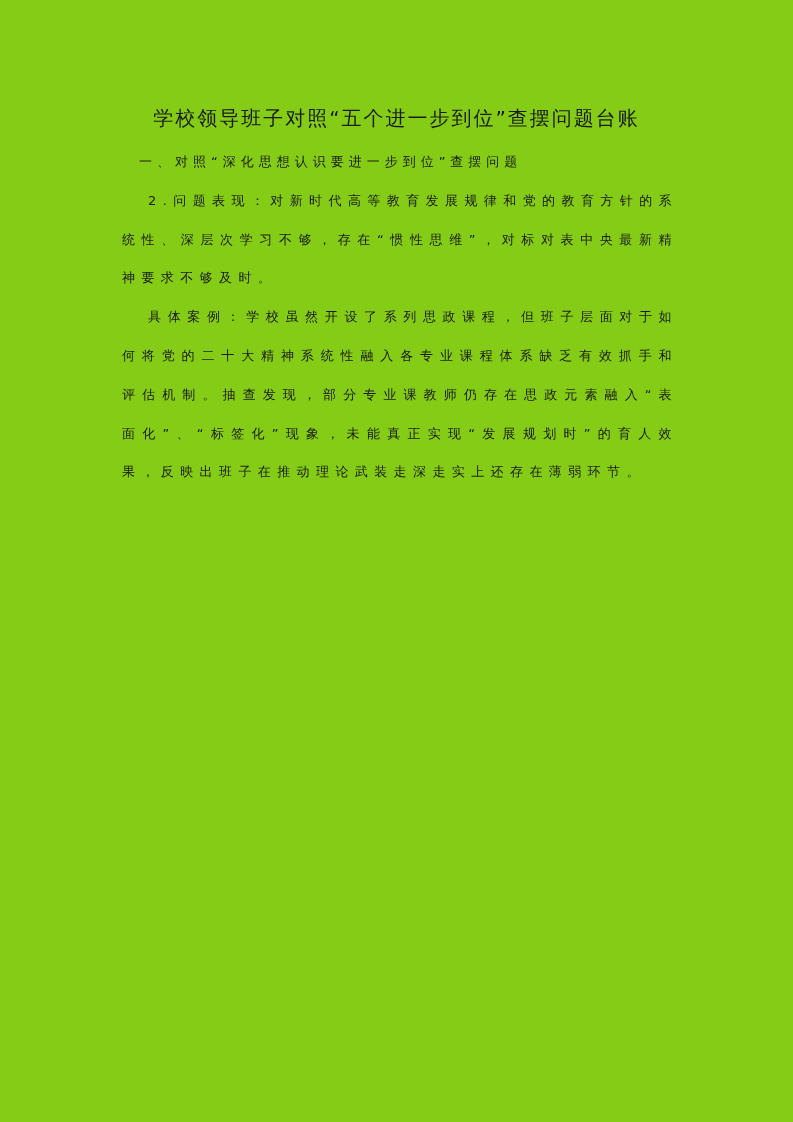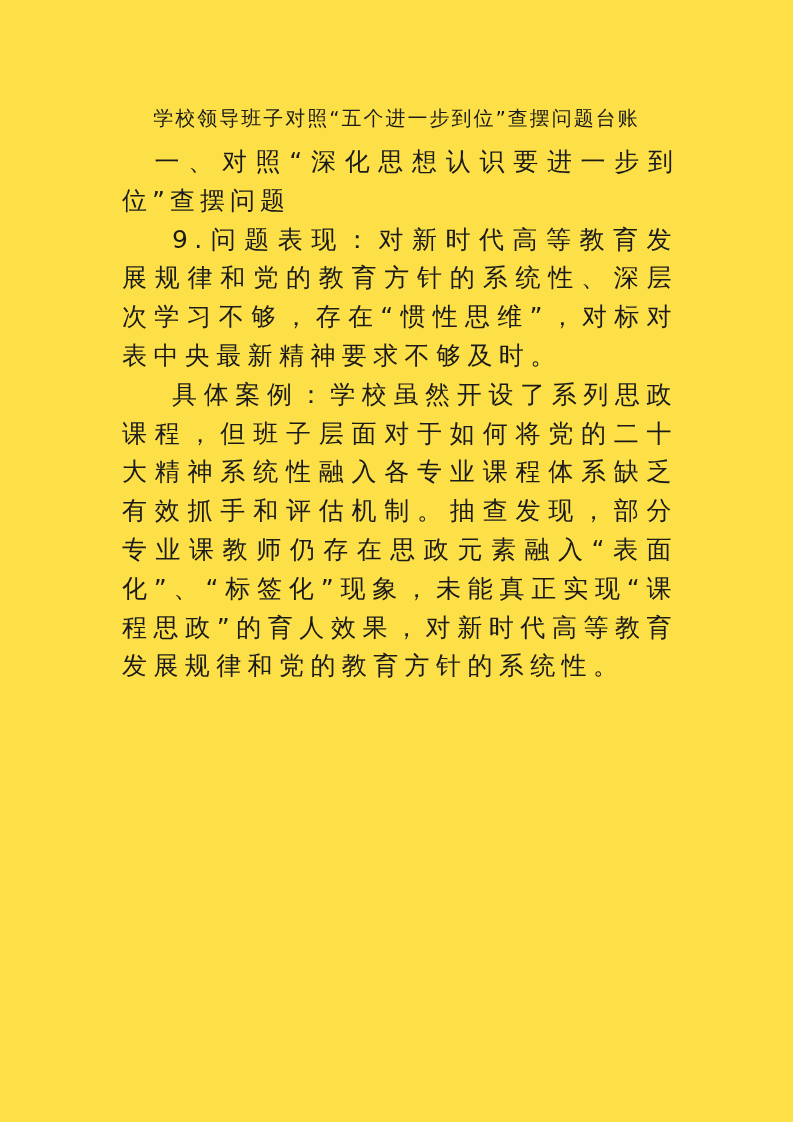--- a/index.html
+++ b/index.html
@@ -1,29 +1,29 @@
 <!DOCTYPE html>
 <html><head>
 <meta charset="utf-8">
 <style>
   html, body { margin: 0; padding: 0; background: #ffffff; }
   body { width: 793px; height: 1122px; position: relative; overflow: hidden;
          font-family: "DejaVu Serif", "Liberation Serif", serif; color: #1a1a1a; }
-  .page { position: absolute; left: 0; top: 0; width: 793px; height: 1122px; background: #fde047; }
+  .page { position: absolute; left: 0; top: 0; width: 793px; height: 1122px; background: #84cc16; }
   .title { position: absolute; top: 104px; left: 0; width: 793px; text-align: center;
            font-size: 20px; letter-spacing: 2px; line-height: 28px; font-family: "DejaVu Sans", sans-serif; }
   .body { position: absolute; top: 143px; left: 122px; width: 556px;
-          font-size: 25px; line-height: 38.8px; letter-spacing: 6.4px;
+          font-size: 13px; line-height: 38.8px; letter-spacing: 6.4px;
           text-align: justify; font-family: "DejaVu Sans", sans-serif; }
   .body p { margin: 0; text-indent: 2em; }
   .body p.h1 { text-indent: 1.3em; letter-spacing: 5px; }
 </style>
 </head>
 <body>
 
 <div class="page">
   <div class="title">学校领导班子对照“五个进一步到位”查摆问题台账</div>
   <div class="body">
     <p class="h1">一、对照“深化思想认识要进一步到位”查摆问题</p>
-    <p>9.问题表现：对新时代高等教育发展规律和党的教育方针的系统性、深层次学习不够，存在“惯性思维”，对标对表中央最新精神要求不够及时。</p>
-    <p>具体案例：学校虽然开设了系列思政课程，但班子层面对于如何将党的二十大精神系统性融入各专业课程体系缺乏有效抓手和评估机制。抽查发现，部分专业课教师仍存在思政元素融入“表面化”、“标签化”现象，未能真正实现“课程思政”的育人效果，对新时代高等教育发展规律和党的教育方针的系统性。</p>
+    <p>2.问题表现：对新时代高等教育发展规律和党的教育方针的系统性、深层次学习不够，存在“惯性思维”，对标对表中央最新精神要求不够及时。</p>
+    <p>具体案例：学校虽然开设了系列思政课程，但班子层面对于如何将党的二十大精神系统性融入各专业课程体系缺乏有效抓手和评估机制。抽查发现，部分专业课教师仍存在思政元素融入“表面化”、“标签化”现象，未能真正实现“发展规划时”的育人效果，反映出班子在推动理论武装走深走实上还存在薄弱环节。</p>
   </div>
 </div>
 
 </body></html>

